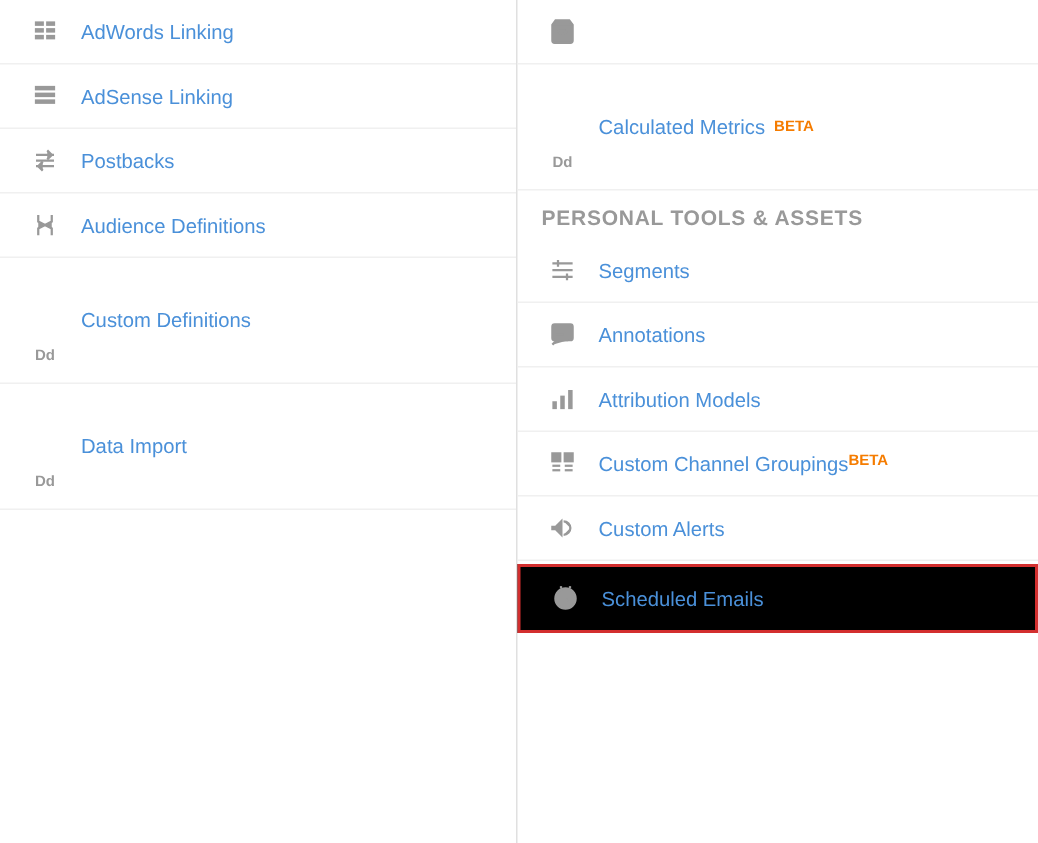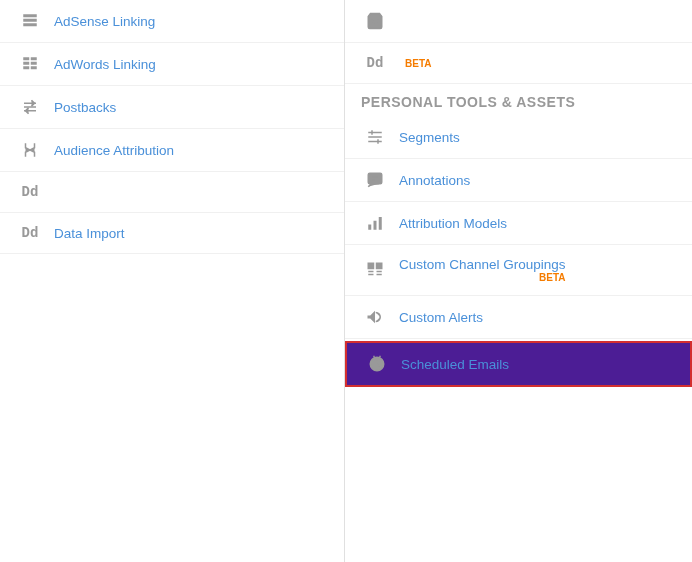--- a/index.html
+++ b/index.html
@@ -54,94 +54,96 @@
       padding: 10px 16px 6px 16px;
       font-size: 14px;
       font-weight: bold;
       color: #999;
       letter-spacing: 0.5px;
       text-transform: uppercase;
     }
 
     .scheduled-emails-item {
       border: 2px solid #d32f2f !important;
-      background: #4c1d95;
+      background: #000000;
     }
 
     .dd-icon {
-      font-size: 14px;
+      font-size: 10px;
       font-weight: bold;
       color: #999;
-      font-family: Liberation Mono, monospace;
+      font-family: Liberation Sans, sans-serif;
+      margin-top: 48px;
     }
 
     
     svg {
       width: 18px;
       height: 18px;
       fill: #999;
     }
   </style>
 </head>
 <body>
 
 <div class="left-panel">
-
-  <div class="menu-item">
-    <span class="icon">
-      <svg viewBox="0 0 24 24">
-          <rect x="3" y="3" width="18" height="4"></rect>
-          <rect x="3" y="9" width="18" height="4"></rect>
-          <rect x="3" y="15" width="18" height="4"></rect>
-        </svg>
-    </span>
-    <span class="label">AdSense Linking</span>
-  </div>
 
   <div class="menu-item">
     <span class="icon">
       <svg viewBox="0 0 24 24">
           <rect x="3" y="3" width="8" height="4"></rect>
           <rect x="13" y="3" width="8" height="4"></rect>
           <rect x="3" y="9" width="8" height="4"></rect>
           <rect x="13" y="9" width="8" height="4"></rect>
           <rect x="3" y="15" width="8" height="4"></rect>
           <rect x="13" y="15" width="8" height="4"></rect>
         </svg>
     </span>
     <span class="label">AdWords Linking</span>
   </div>
 
+  <div class="menu-item">
+    <span class="icon">
+      <svg viewBox="0 0 24 24">
+          <rect x="3" y="3" width="18" height="4"></rect>
+          <rect x="3" y="9" width="18" height="4"></rect>
+          <rect x="3" y="15" width="18" height="4"></rect>
+        </svg>
+    </span>
+    <span class="label">AdSense Linking</span>
+  </div>
+
 
 
   <div class="menu-item">
     <span class="icon">
       <svg viewBox="0 0 24 24" fill="none" stroke="#999" stroke-width="2">
           <path d="M4 7h16M4 12h16M4 17h16"></path>
           <polyline points="14,3 18,7 14,11"></polyline>
           <polyline points="10,13 6,17 10,21"></polyline>
         </svg>
     </span>
     <span class="label">Postbacks</span>
   </div>
 
   <div class="menu-item">
     <span class="icon">
       <svg viewBox="0 0 24 24" fill="none" stroke="#999" stroke-width="2">
           <path d="M6 3v6l6 3-6 3v6"></path>
           <path d="M18 3v6l-6 3 6 3v6"></path>
         </svg>
     </span>
-    <span class="label">Audience Attribution</span>
+    <span class="label">Audience Definitions</span>
   </div>
 
   <div class="menu-item">
     <span class="icon">
       <span class="dd-icon">Dd</span>
     </span>
+    <span class="label">Custom Definitions</span>
   </div>
 
   <div class="menu-item">
     <span class="icon">
       <span class="dd-icon">Dd</span>
     </span>
     <span class="label">Data Import</span>
   </div>
 
 </div>
@@ -157,20 +159,21 @@
           <line x1="3" y1="6" x2="21" y2="6"></line>
           <path d="M16 10a4 4 0 01-8 0"></path>
         </svg>
     </span>
   </div>
 
   <div class="menu-item">
     <span class="icon">
       <span class="dd-icon">Dd</span>
     </span>
+    <span class="label">Calculated Metrics</span>
     <span style="font-size:10px; color:#f57c00; font-weight:bold; margin-left:6px;">BETA</span>
   </div>
 
   <div class="section-header">PERSONAL TOOLS &amp; ASSETS</div>
 
   <div class="menu-item">
     <span class="icon">
       <svg viewBox="0 0 24 24" fill="none" stroke="#999" stroke-width="2">
           <line x1="3" y1="6" x2="21" y2="6"></line>
           <line x1="3" y1="12" x2="21" y2="12"></line>
@@ -209,21 +212,21 @@
     <span class="icon">
       <svg viewBox="0 0 24 24" fill="none" stroke="#999" stroke-width="2">
           <rect x="3" y="3" width="7" height="7"></rect>
           <rect x="14" y="3" width="7" height="7"></rect>
           <line x1="3" y1="14" x2="10" y2="14"></line>
           <line x1="3" y1="18" x2="10" y2="18"></line>
           <line x1="14" y1="14" x2="21" y2="14"></line>
           <line x1="14" y1="18" x2="21" y2="18"></line>
         </svg>
     </span>
-    <span style="display:flex; flex-direction:column;align-items:flex-end;">
+    <span style="display:flex; flex-direction:row;">
       <span class="label">Custom Channel Groupings</span>
       <span style="font-size:10px; color:#f57c00; font-weight:bold;">BETA</span>
     </span>
   </div>
 
   <div class="menu-item">
     <span class="icon">
       <svg viewBox="0 0 24 24" fill="none" stroke="#999" stroke-width="2">
           <path d="M3 11v2h3l5 5V6L6 11H3z"></path>
           <path d="M19 12a6 6 0 00-6-6"></path>

